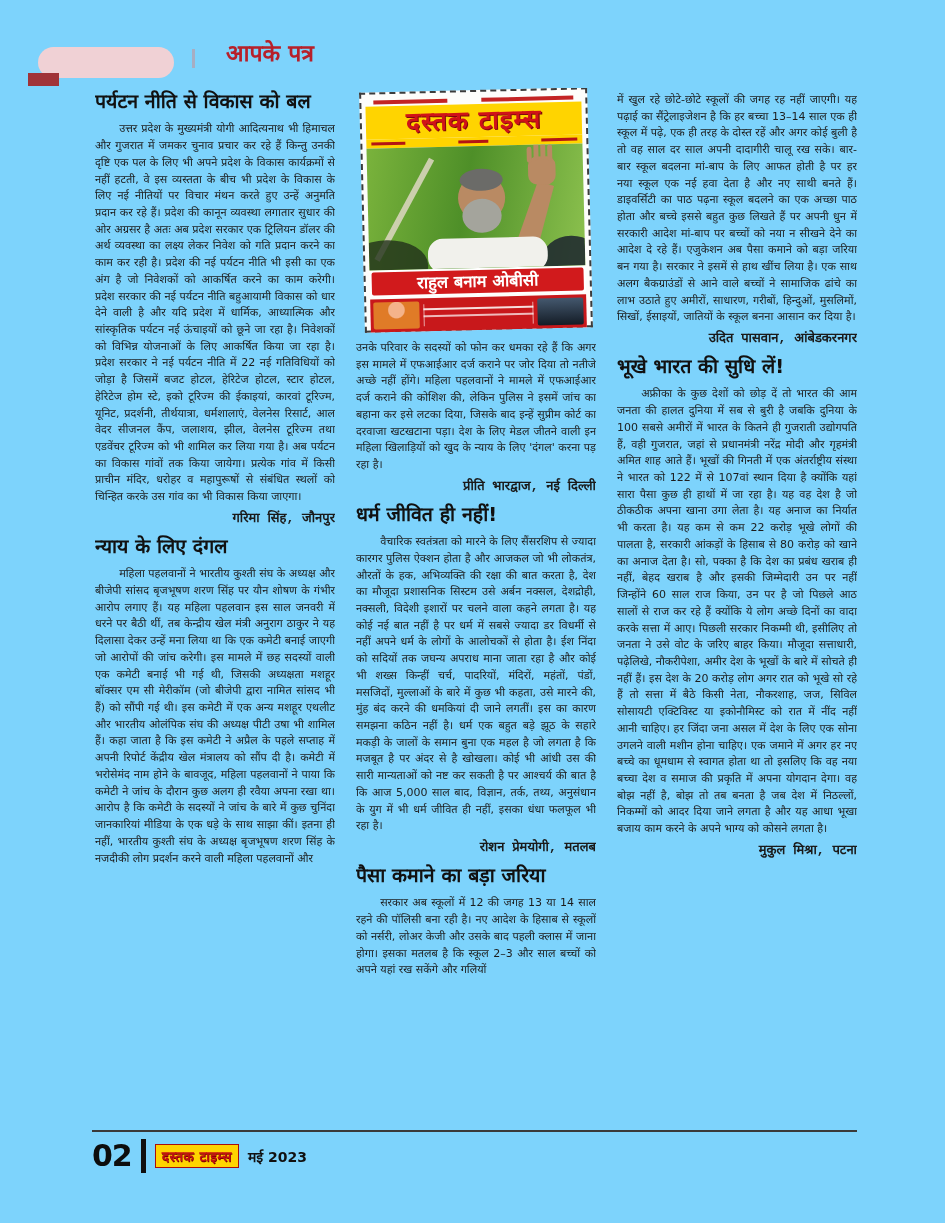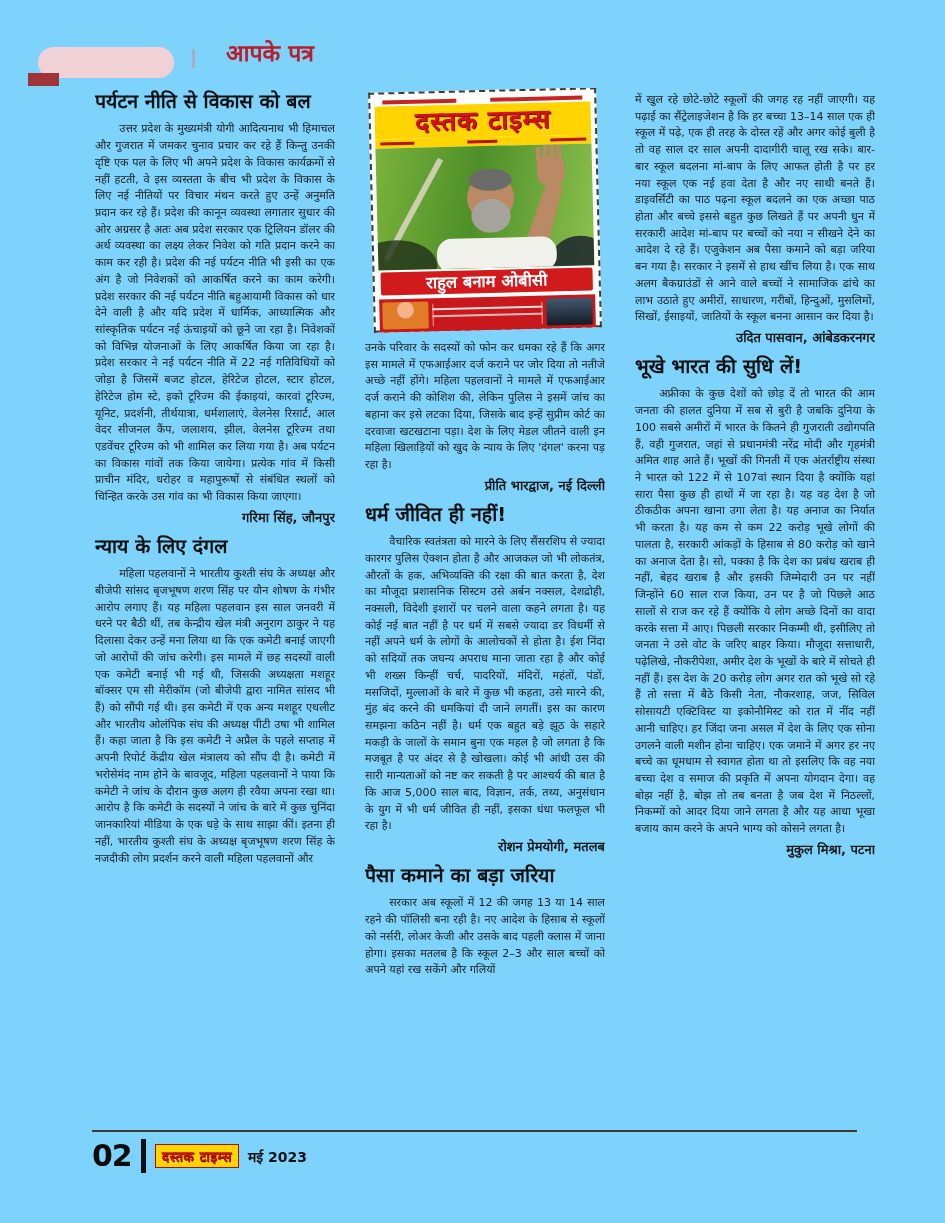--- a/index.html
+++ b/index.html
@@ -8,27 +8,27 @@
     position:relative;width:945px;height:1223px;background:#7dd3fc;
     font-family:"DejaVu Sans",sans-serif;color:#1a1a1a;overflow:hidden;margin:0 auto;
   }
   
   .hdr{position:relative;height:88px;}
   .redact-pill{position:absolute;left:38px;top:47px;width:136px;height:31px;background:#f0d1d5;border-radius:17px;}
   .redact-chip{position:absolute;left:28px;top:73px;width:31px;height:13px;background:#a03338;}
   .hdr-sep{position:absolute;left:192px;top:49px;width:3px;height:19px;background:#a7adc2;}
   .section-title{position:absolute;left:226px;top:40px;margin:0;font-size:23px;line-height:1.2;font-weight:700;color:#b7202a;}
   
-  .columns{display:flex;gap:30px;padding:0 90px 0 95px;height:1034px;overflow:hidden;}
+  .columns{display:flex;gap:21px;padding:0 90px 0 95px;height:1034px;overflow:hidden;}
   .col{width:240px;min-width:240px;height:100%;overflow:hidden;}
   h2.art{font-size:19.5px;line-height:1.25;font-weight:700;margin:9px 0 7px;color:#111;}
   .col h2.art:first-child{margin-top:2px;}
   p.body{font-size:11px;line-height:1.52;text-align:justify;margin:0;color:#1c1c1c;}
   p.indent{text-indent:2.2em;}
-  p.sig{font-size:13px;font-weight:700;text-align:right;margin:2px 0 0;}
+  p.sig{font-size:13px;font-weight:700;text-align:right;margin:2px 0 0;font-family:Liberation Mono, monospace;}
   
   .cover{margin:4px auto 10px;width:228px;height:240px;border:2px dashed #3c3c3c;background:#fdfdfb;
          padding:3px 4px;transform:rotate(-1.4deg);}
   .cover-top{height:9px;display:flex;justify-content:space-between;align-items:center;padding:0 8px;}
   .tick{height:4px;background:#c32424;}
   .t1{width:74px}.t2{width:92px}
   .cover-mast{background:#ffd400;color:#d01318;font-weight:900;text-align:center;font-size:26px;line-height:1.15;
               padding:2px 0 1px;letter-spacing:1px;text-shadow:1px 1px 0 #7e0a0a;}
   .cover-sub{height:9px;display:flex;justify-content:space-between;align-items:center;padding:0 5px;background:#ffd400;}
   .cover-sub .tick{height:3px;background:#b41414;}

